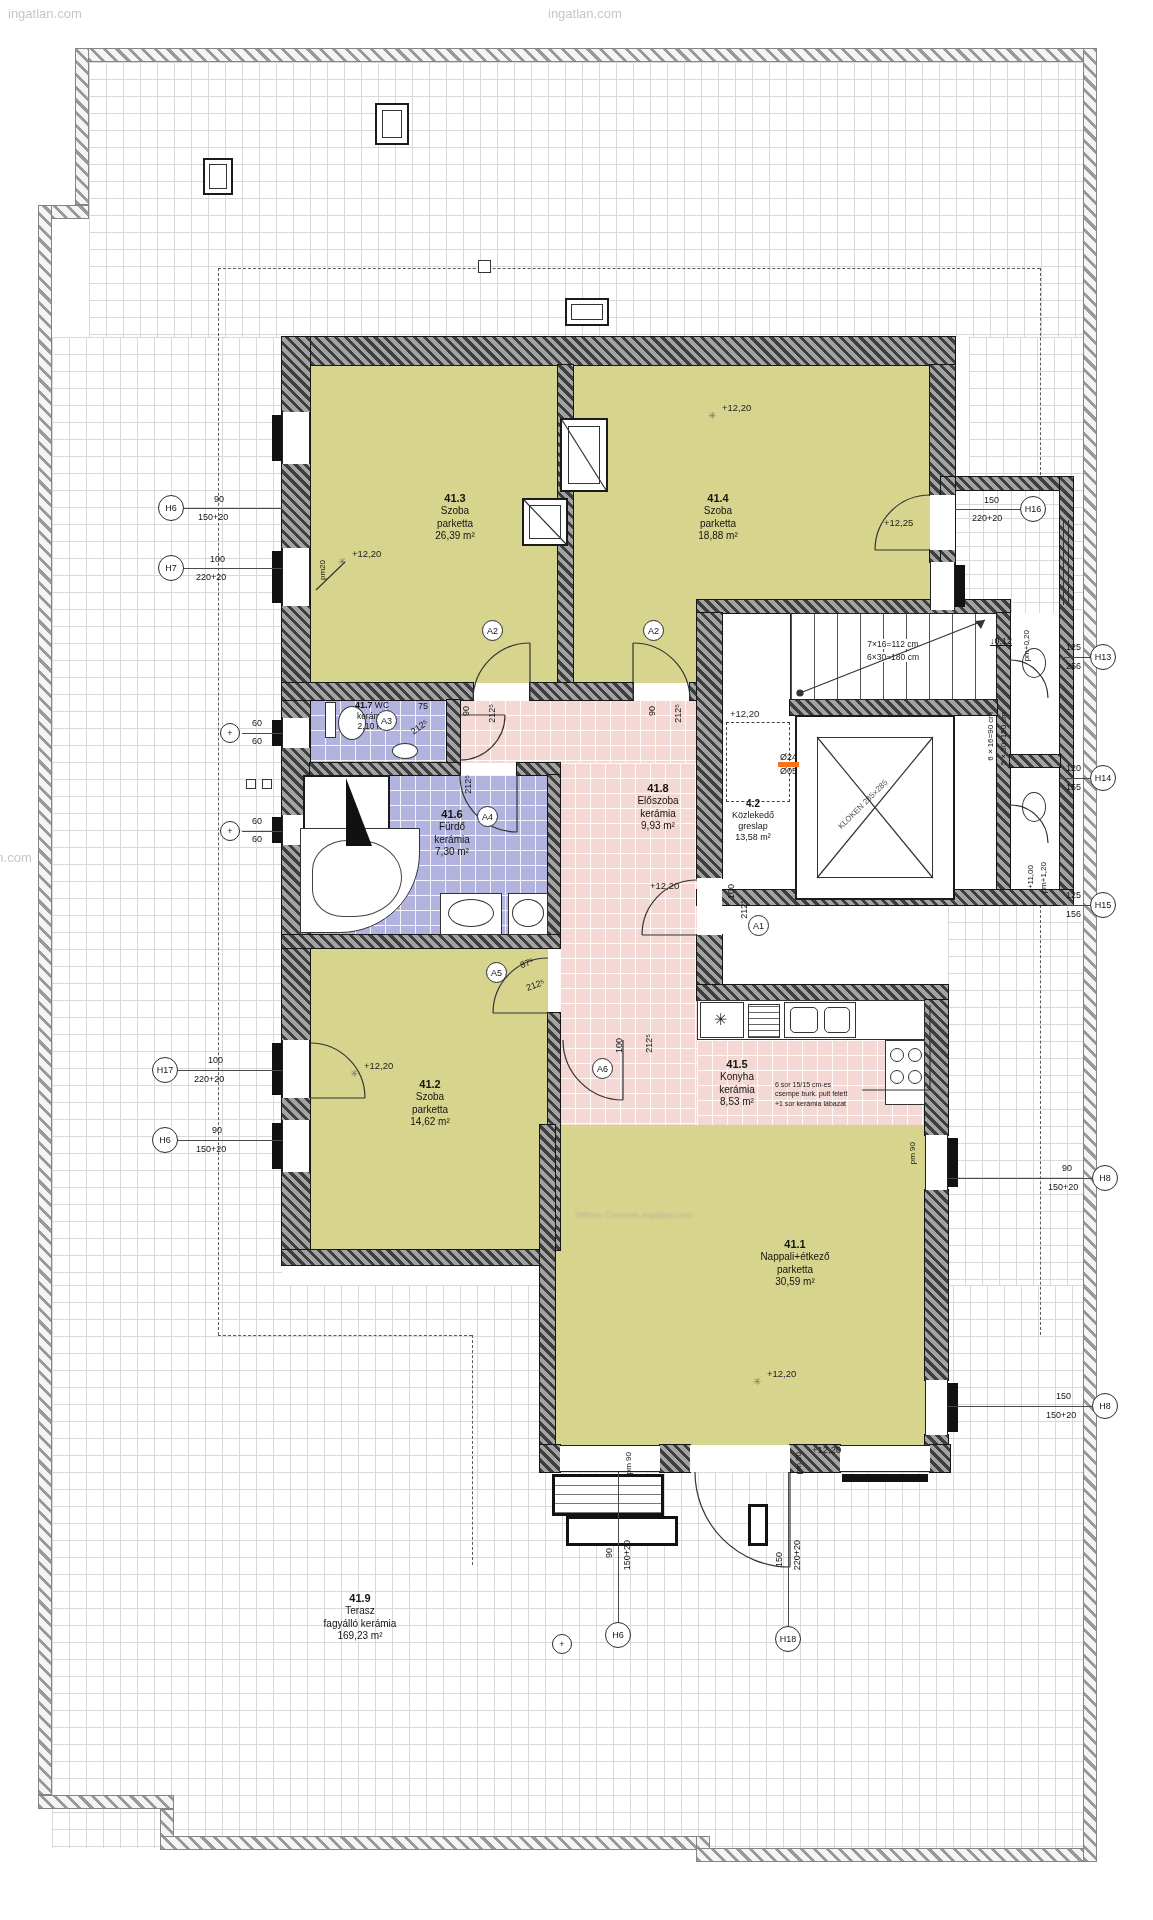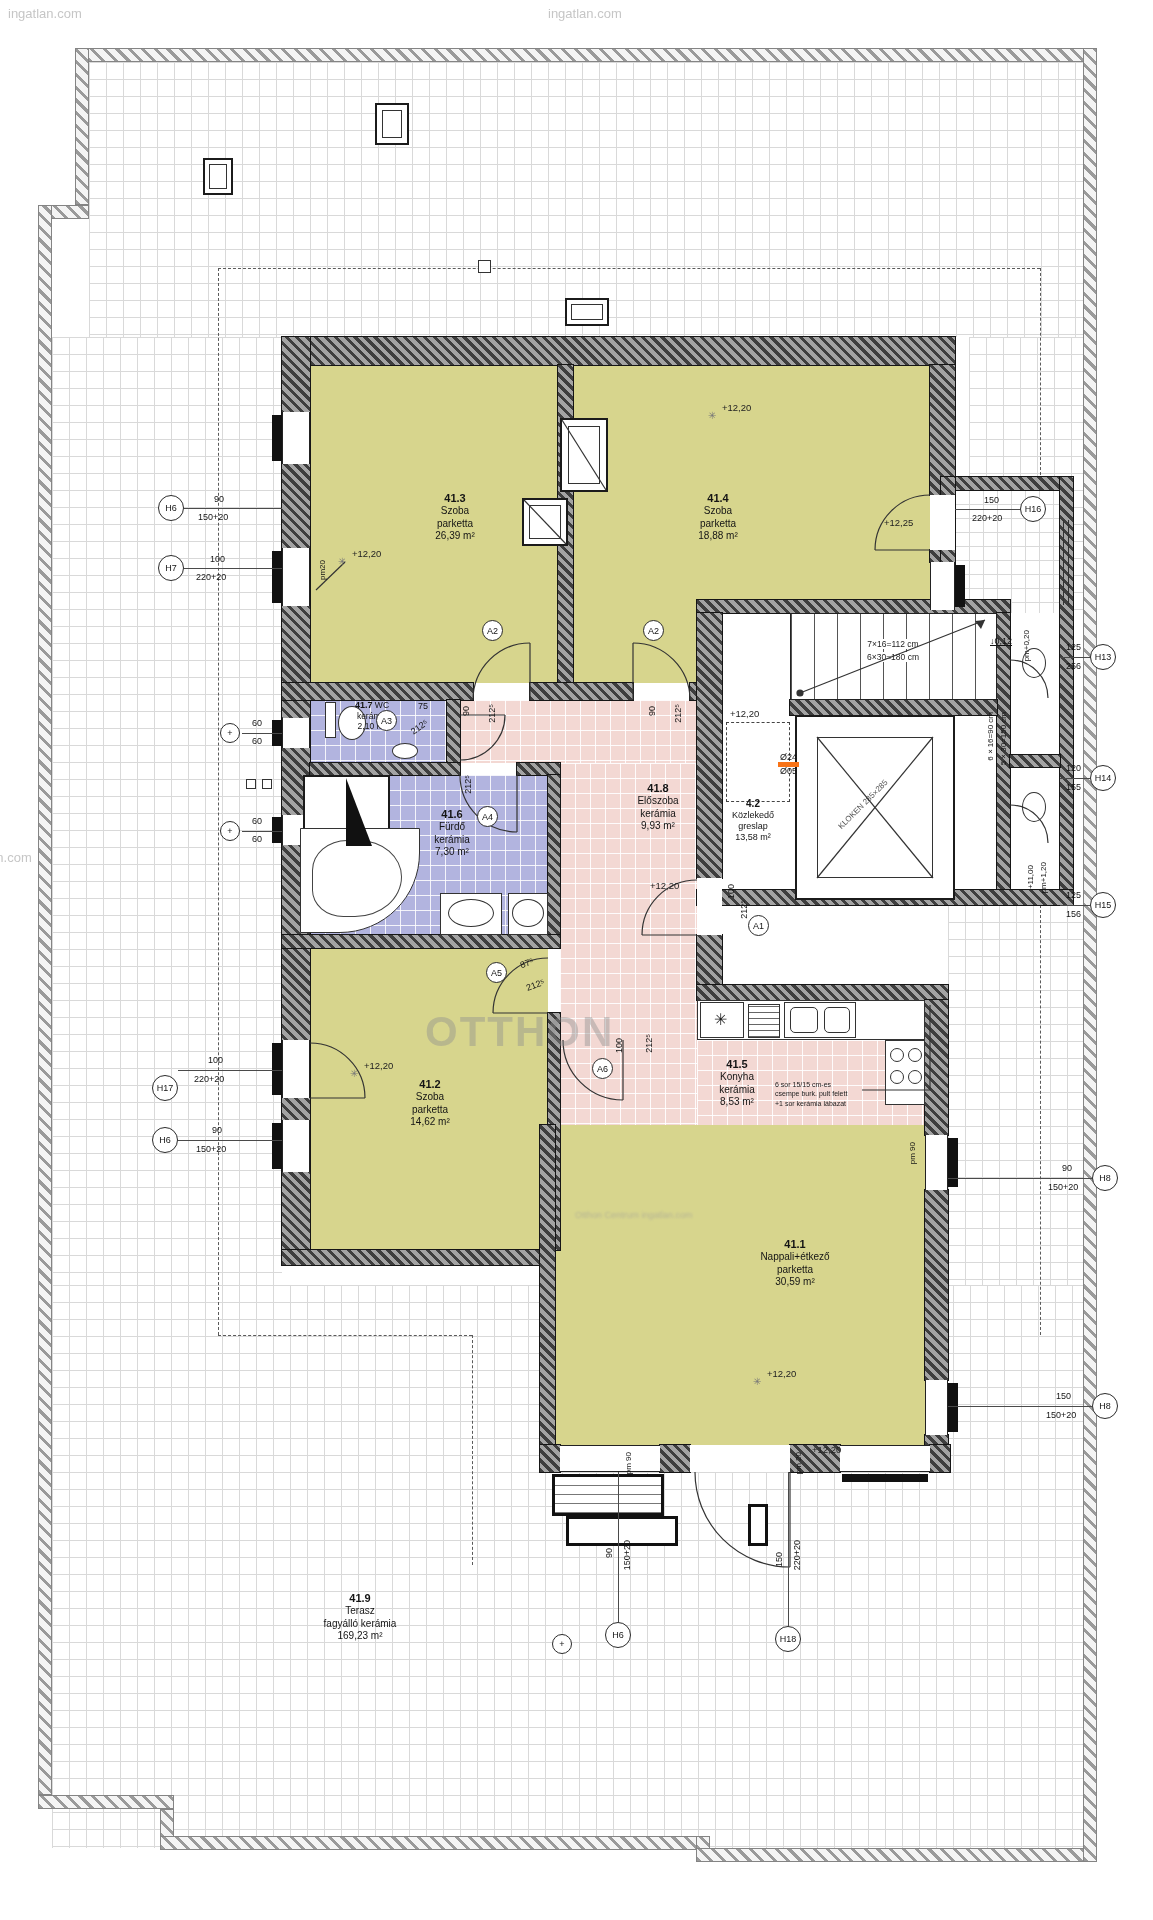--- a/index.html
+++ b/index.html
@@ -418,21 +418,21 @@
     </div>
   <div class="dim" style="left:252px;top:718px;">60</div>
   <div class="dim" style="left:252px;top:736px;">60</div>
   <div class="ln" style="left:242px;top:831px;width:40px;height:1px;"></div>
   <div class="circ" style="left:220px;top:821px;width:20px;height:20px;">
       <span>+</span>
     </div>
   <div class="dim" style="left:252px;top:816px;">60</div>
   <div class="dim" style="left:252px;top:834px;">60</div>
   <div class="ln" style="left:178px;top:1070px;width:104px;height:1px;"></div>
-  <div class="circ" style="left:152px;top:1057px;width:26px;height:26px;margin-top:18px;">
+  <div class="circ" style="left:152px;top:1057px;width:26px;height:26px;">
       <span>H17</span>
     </div>
   <div class="dim" style="left:208px;top:1055px;">100</div>
   <div class="dim" style="left:194px;top:1074px;">220+20</div>
   <div class="ln" style="left:178px;top:1140px;width:104px;height:1px;"></div>
   <div class="circ" style="left:152px;top:1127px;width:26px;height:26px;">
       <span>H6</span>
     </div>
   <div class="dim" style="left:212px;top:1125px;">90</div>
   <div class="dim" style="left:196px;top:1144px;">150+20</div>
@@ -484,16 +484,15 @@
   <div class="dim vt" style="left:774px;top:1552px;">150</div>
   <div class="dim vt" style="left:792px;top:1540px;">220+20</div>
   <div class="circ" style="left:775px;top:1626px;width:26px;height:26px;">
       <span>H18</span>
     </div>
   <div class="circ" style="left:552px;top:1634px;width:20px;height:20px;">+</div>
 
   <div class="wm" style="left:8px;top:6px;">ingatlan.com</div>
   <div class="wm" style="left:548px;top:6px;">ingatlan.com</div>
   <div class="wm" style="left:-42px;top:850px;">ingatlan.com</div>
-  <div class="logo" style="left:425px;top:1008px;font-size:42px;">OTTHON</div>
   <div class="abs" style="left:575px;top:1210px;font-size:9px;color:#999;filter:blur(1px);opacity:.55;">Otthon Centrum ingatlan.com</div>
 
 </div>
 
 </body></html>

